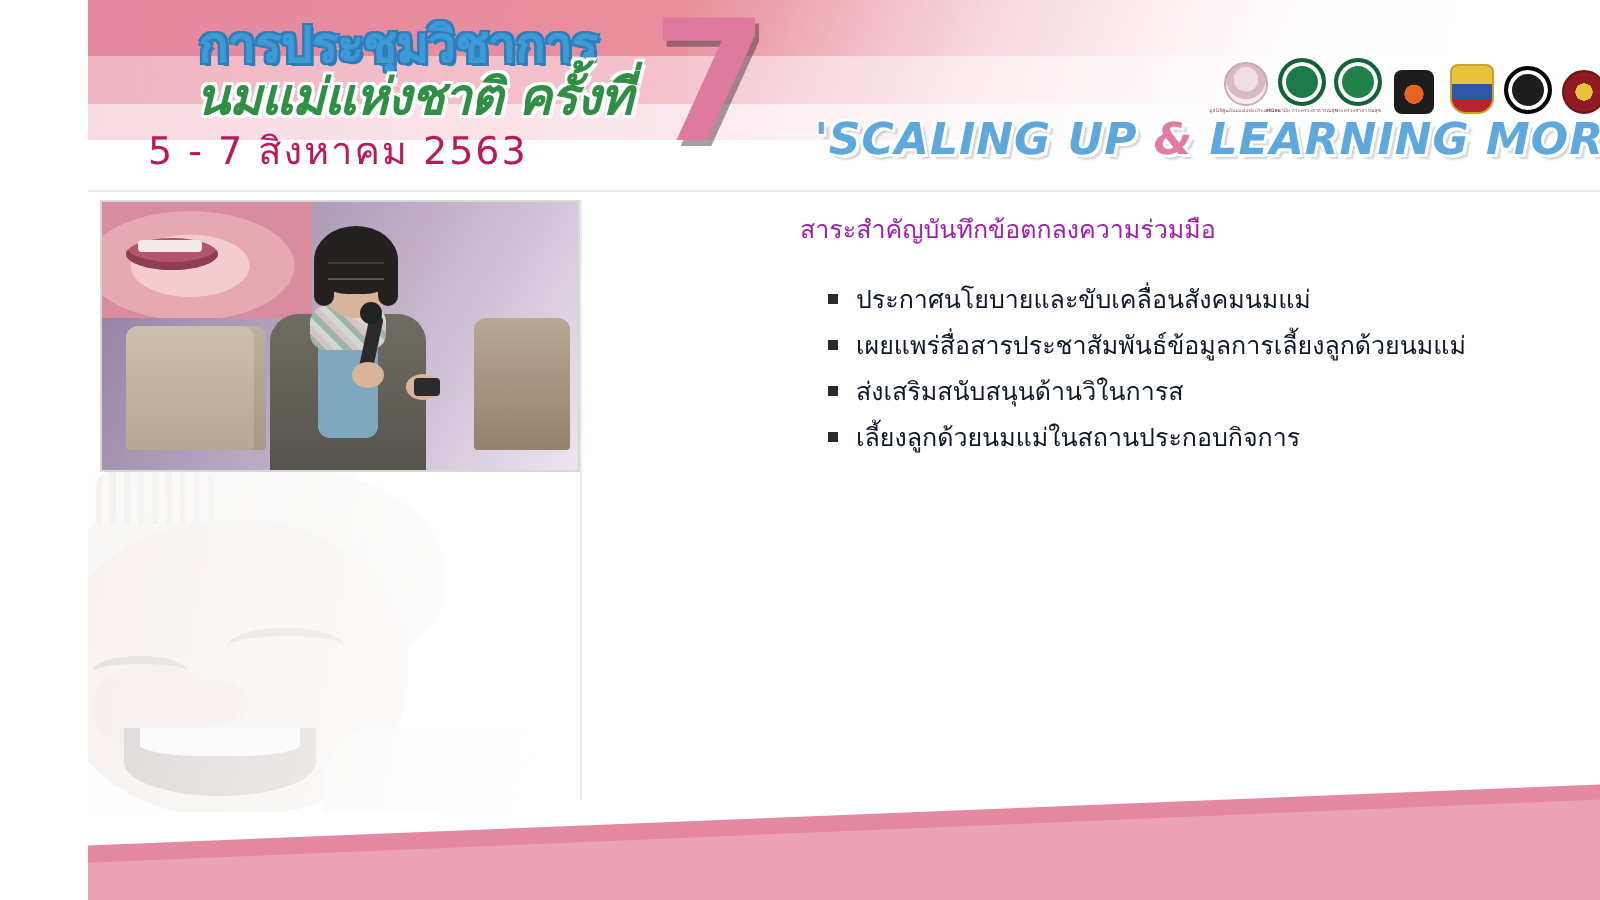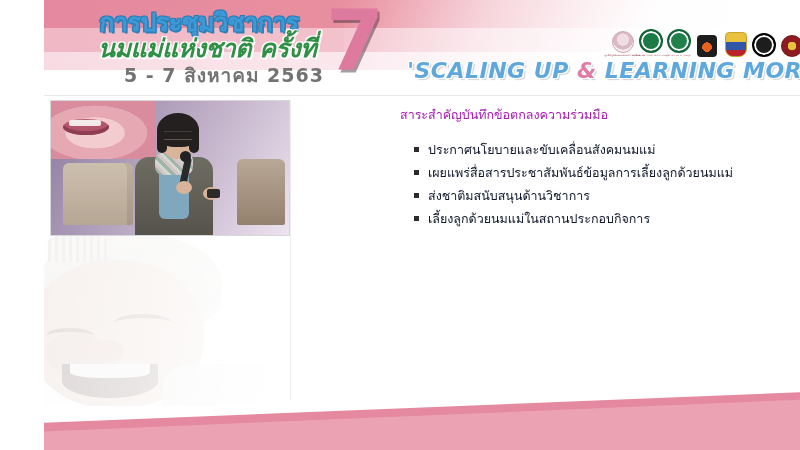--- a/index.html
+++ b/index.html
@@ -22,22 +22,22 @@
   
   .title-wrap{position:absolute;left:0;top:0;width:300px;height:96px;}
   .t-line1{position:absolute;left:30px;top:2px;width:250px;text-align:center;
            font-size:25px;font-weight:bold;letter-spacing:-.5px;color:#3d9ad6;
            text-shadow:0 0 1px #2f7fb8,1.6px 1.6px 0 #2f7fb8,-1.2px 1.2px 0 #2f7fb8,
                        1.2px -1.2px 0 #2f7fb8,-1.2px -1.2px 0 #2f7fb8;}
   .t-line2{position:absolute;left:22px;top:28px;width:282px;text-align:center;
            font-size:25px;font-weight:bold;letter-spacing:-.5px;color:#2f8f44;
            text-shadow:1.6px 1.6px 0 #ffffff,-1.3px 1.3px 0 #ffffff,
                        1.3px -1.3px 0 #ffffff,-1.3px -1.3px 0 #ffffff,0 0 2px #ffffff;font-style:italic;}
-  .t-date{position:absolute;left:30px;top:60px;width:250px;text-align:right;
-          font-size:19px;font-weight:bold;color:#737373;letter-spacing:1px;}
+  .t-date{position:absolute;left:30px;top:60px;width:250px;text-align:left;
+          font-size:19px;font-weight:normal;color:#be185d;letter-spacing:1px;}
 
   
   .big7{position:absolute;left:281px;top:-2px;width:60px;height:90px;
         font-size:84px;line-height:86px;font-weight:bold;color:#de7a9e;
         text-align:center;text-shadow:2px 3px 0 rgba(60,40,50,.45);}
 
   
   .logos{position:absolute;left:566px;top:24px;width:228px;height:34px;
          display:flex;align-items:center;justify-content:space-between;}
   .logo{position:relative;width:25px;height:32px;display:flex;flex-direction:column;
@@ -255,21 +255,21 @@
       <div>สาระสำคัญบันทึกข้อตกลงความร่วมมือ</div>
     </div>
     <ul class="bullets">
       <li>
         <span>ประกาศนโยบายและขับเคลื่อนสังคมนมแม่</span>
       </li>
       <li>
         <span>เผยแพร่สื่อสารประชาสัมพันธ์ข้อมูลการเลี้ยงลูกด้วยนมแม่</span>
       </li>
       <li>
-        <span>ส่งชาติมสนับสนุนด้านวิชาการ</span>
+        <span>ส่งเสริมสนับสนุนด้านวิในการส</span>
       </li>
       <li>
         <span class="l2">เลี้ยงลูกด้วยนมแม่ในสถานประกอบกิจการ</span>
       </li>
     </ul>
   </div>
 
 </div>
 
 </body></html>

